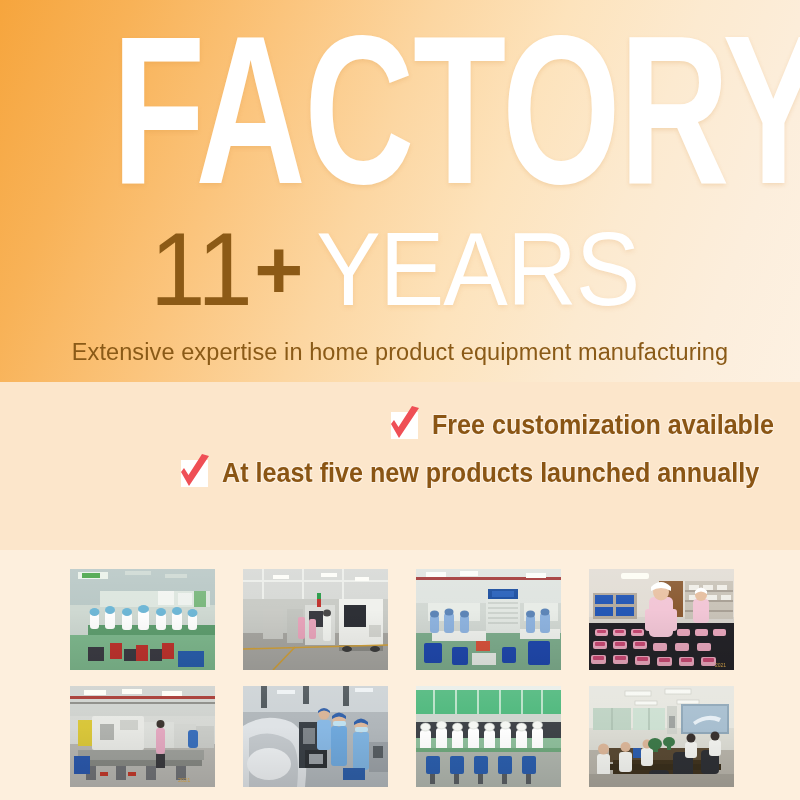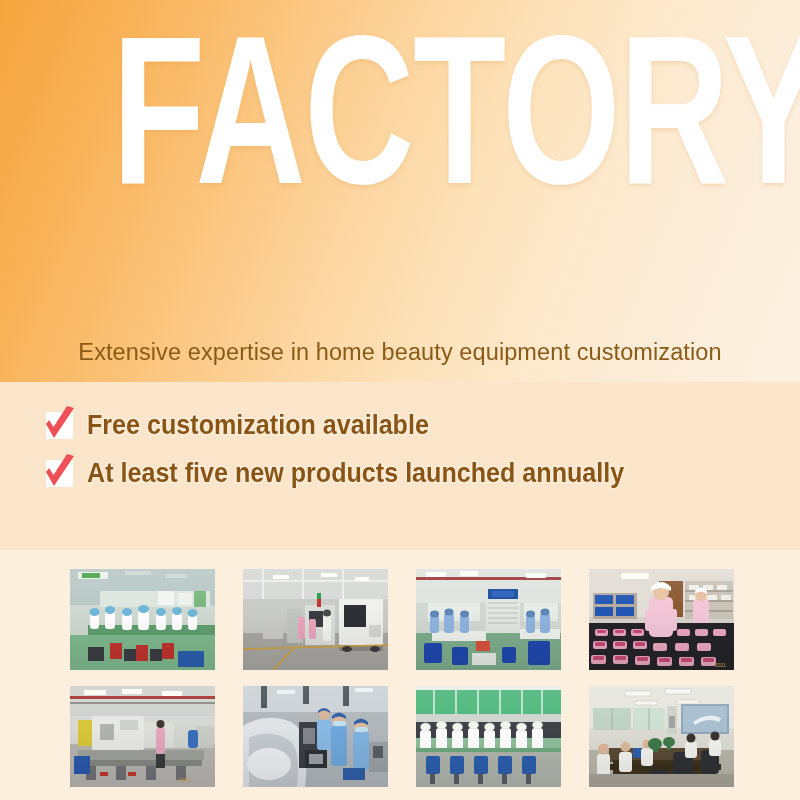--- a/index.html
+++ b/index.html
@@ -94,20 +94,21 @@
   #features {
     position:absolute; left:0; top:382px; width:800px; height:168px;
     background:#FCE6CB;
     padding:20px 0 0 46px;
   }
   .feature-row {
     display:flex;
     align-items:center;
     height:46px;
     margin-bottom:2px;
+    justify-content:flex-end;
   }
   .check-box {
     position:relative;
     width:27px; height:27px;
     background:#FFFFFF;
     flex:0 0 27px;
     margin-right:14px;
   }
   .check-box svg { position:absolute; left:-3px; top:-6px; }
   .feature-text {
@@ -158,22 +159,25 @@
 </style>
 </head>
 <body>
 
 <div id="banner">
 
   <div id="hero">
 
     <div id="factory-title">FACTORY</div>
 
-
-    <div id="hero-subtitle">Extensive expertise in home beauty equipment customization</div>
+    <div id="years-row">
+      <span id="num-11">11</span><span id="plus-sign">+</span><span id="years-word">YEARS</span>
+    </div>
+
+    <div id="hero-subtitle">Extensive expertise in home product equipment manufacturing</div>
   </div>
 
   <div id="features">
 
     <div class="feature-row">
       <span class="check-box">
         <svg width="34" height="36" viewBox="0 0 34 36">
           <path d="M3 18 L11 32 L31 2 L24 0 L10.5 21 L6 14 Z" fill="#EF4F55"></path>
         </svg>
       </span>

